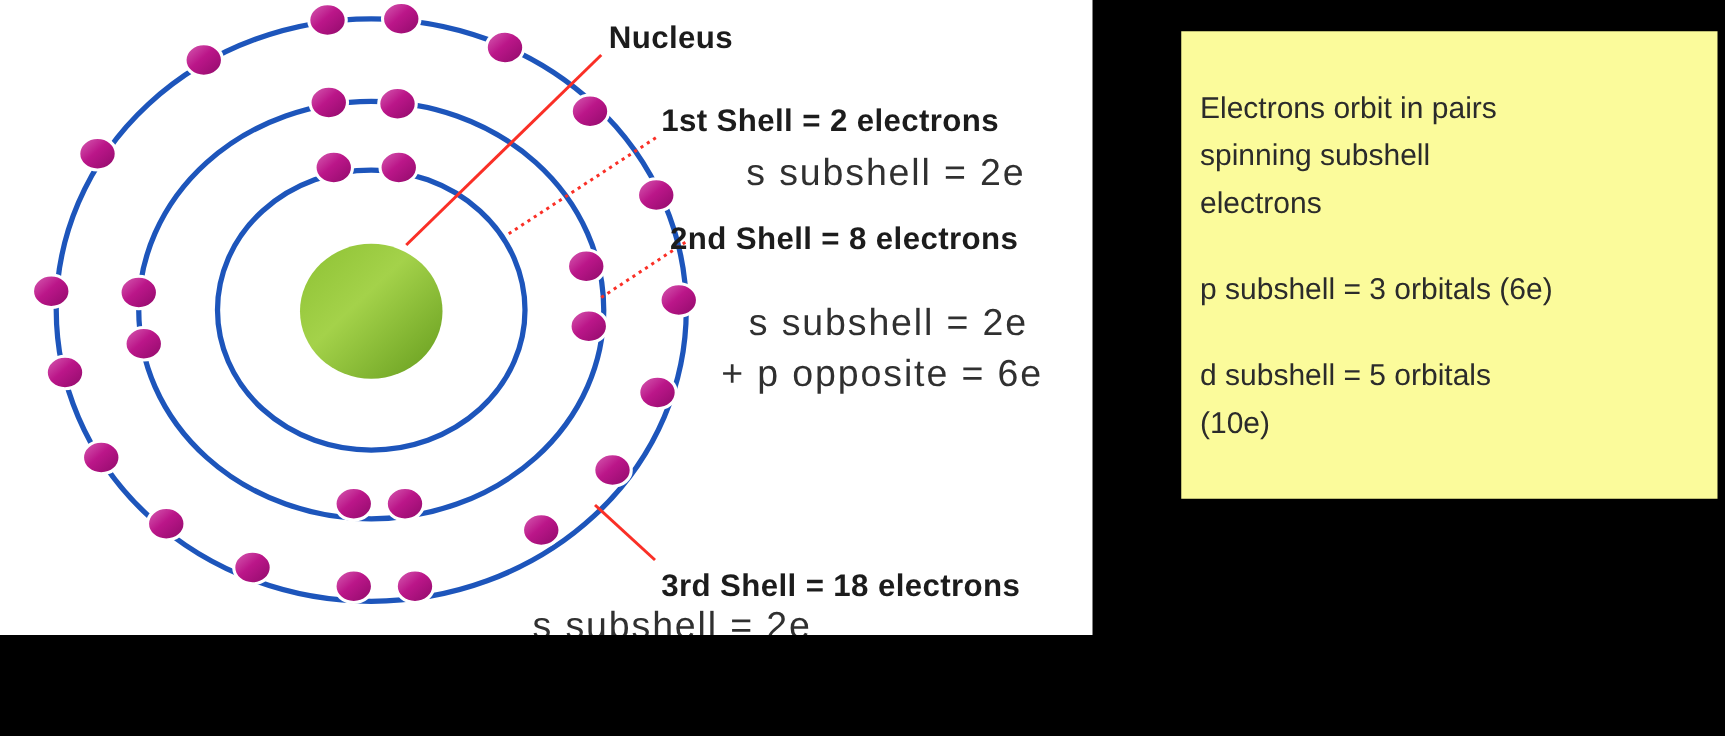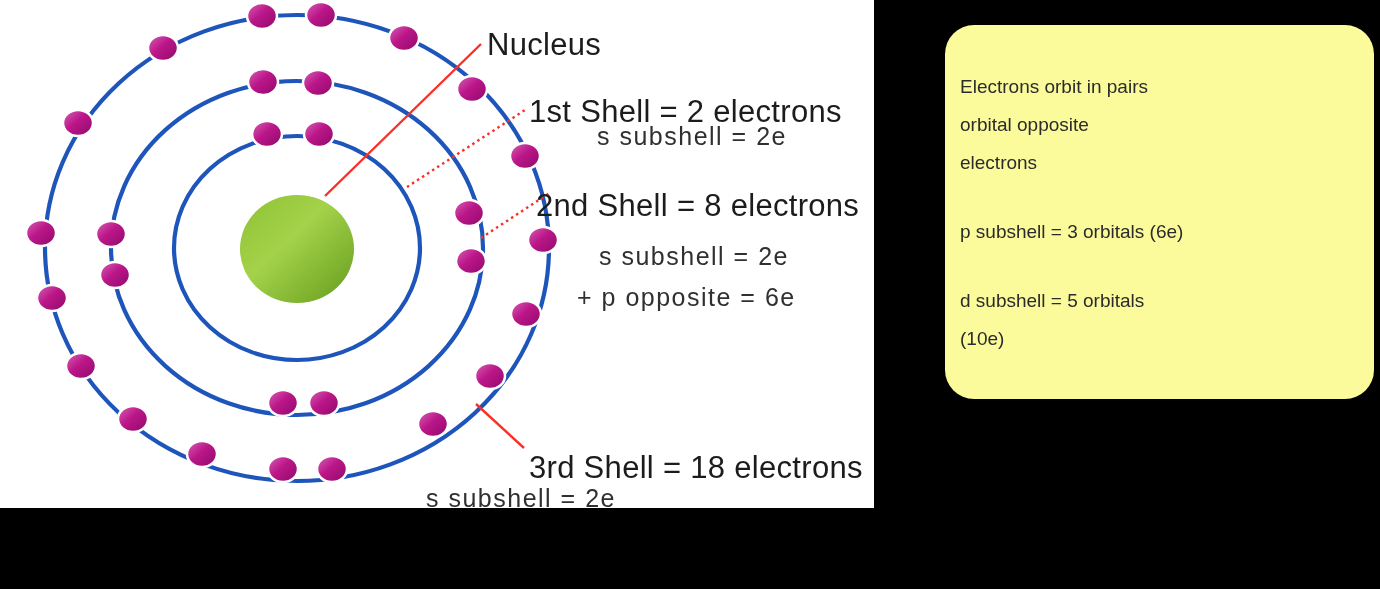--- a/index.html
+++ b/index.html
@@ -16,50 +16,48 @@
     background:#ffffff;
     overflow:hidden;
   }
   #atom-svg{position:absolute;left:0;top:0;}
   .lbl{
     position:absolute;
     white-space:nowrap;
     color:#1c1c1c;
   }
   .lbl-bold{
-    font-weight:400;
-    font-size:31px;
+    font-weight:700;
+    font-size:25px;
     letter-spacing:0.3px;
-    margin-top:11px;
   }
   .lbl-sub{
     font-weight:400;
-    font-size:25px;
+    font-size:30px;
     letter-spacing:1.5px;
     color:#303030;
   }
   .pos-nucleus   {left:487px;top:16px;}
   .pos-shell1    {left:529px;top:83px;}
   .pos-shell1sub {left:597px;top:122px;}
   .pos-shell2    {left:536px;top:177px;}
   .pos-shell2subs{left:599px;top:242px;}
   .pos-shell2subp{left:577px;top:283px;}
-  .pos-shell3    {left:529px;top:439px;}
+  .pos-shell3    {left:529px;top:455px;}
   .pos-shell3sub {left:426px;top:484px;}
   .note{
     position:absolute;
     left:945px;top:25px;
     width:429px;height:374px;
     background:#fbfb9b;
     box-sizing:border-box;
     padding:12px 8px 0 15px;
     color:#2b2b2b;
-    font-size:19px;
+    font-size:24px;
     line-height:38px;
-    border-radius:29px;
   }
   .note p{margin:0 0 31px 0;}
   .note p:last-child{margin-bottom:0;}
   .note-line{white-space:nowrap;}
 </style>
 </head>
 <body>
 
 <div class="panel">
   <svg id="atom-svg" width="874" height="508">
@@ -120,21 +118,21 @@
   <div class="lbl lbl-sub  pos-shell2subs">s subshell = 2e</div>
   <div class="lbl lbl-sub  pos-shell2subp">+ p opposite = 6e</div>
   <div class="lbl lbl-bold pos-shell3">3rd Shell = 18 electrons</div>
   <div class="lbl lbl-sub  pos-shell3sub">s subshell = 2e</div>
 </div>
 
 <div class="note">
   <p>
     </p>
     <div class="note-line">Electrons orbit in pairs</div>
-    <div class="note-line">orbital opposite</div>
+    <div class="note-line">spinning subshell</div>
     <div class="note-line">electrons</div>
   <p></p>
   <p>
     </p>
   <p></p>
   <p>
     </p>
     <div class="note-line">p subshell = 3 orbitals (6e)</div>
   <p></p>
   <p>

